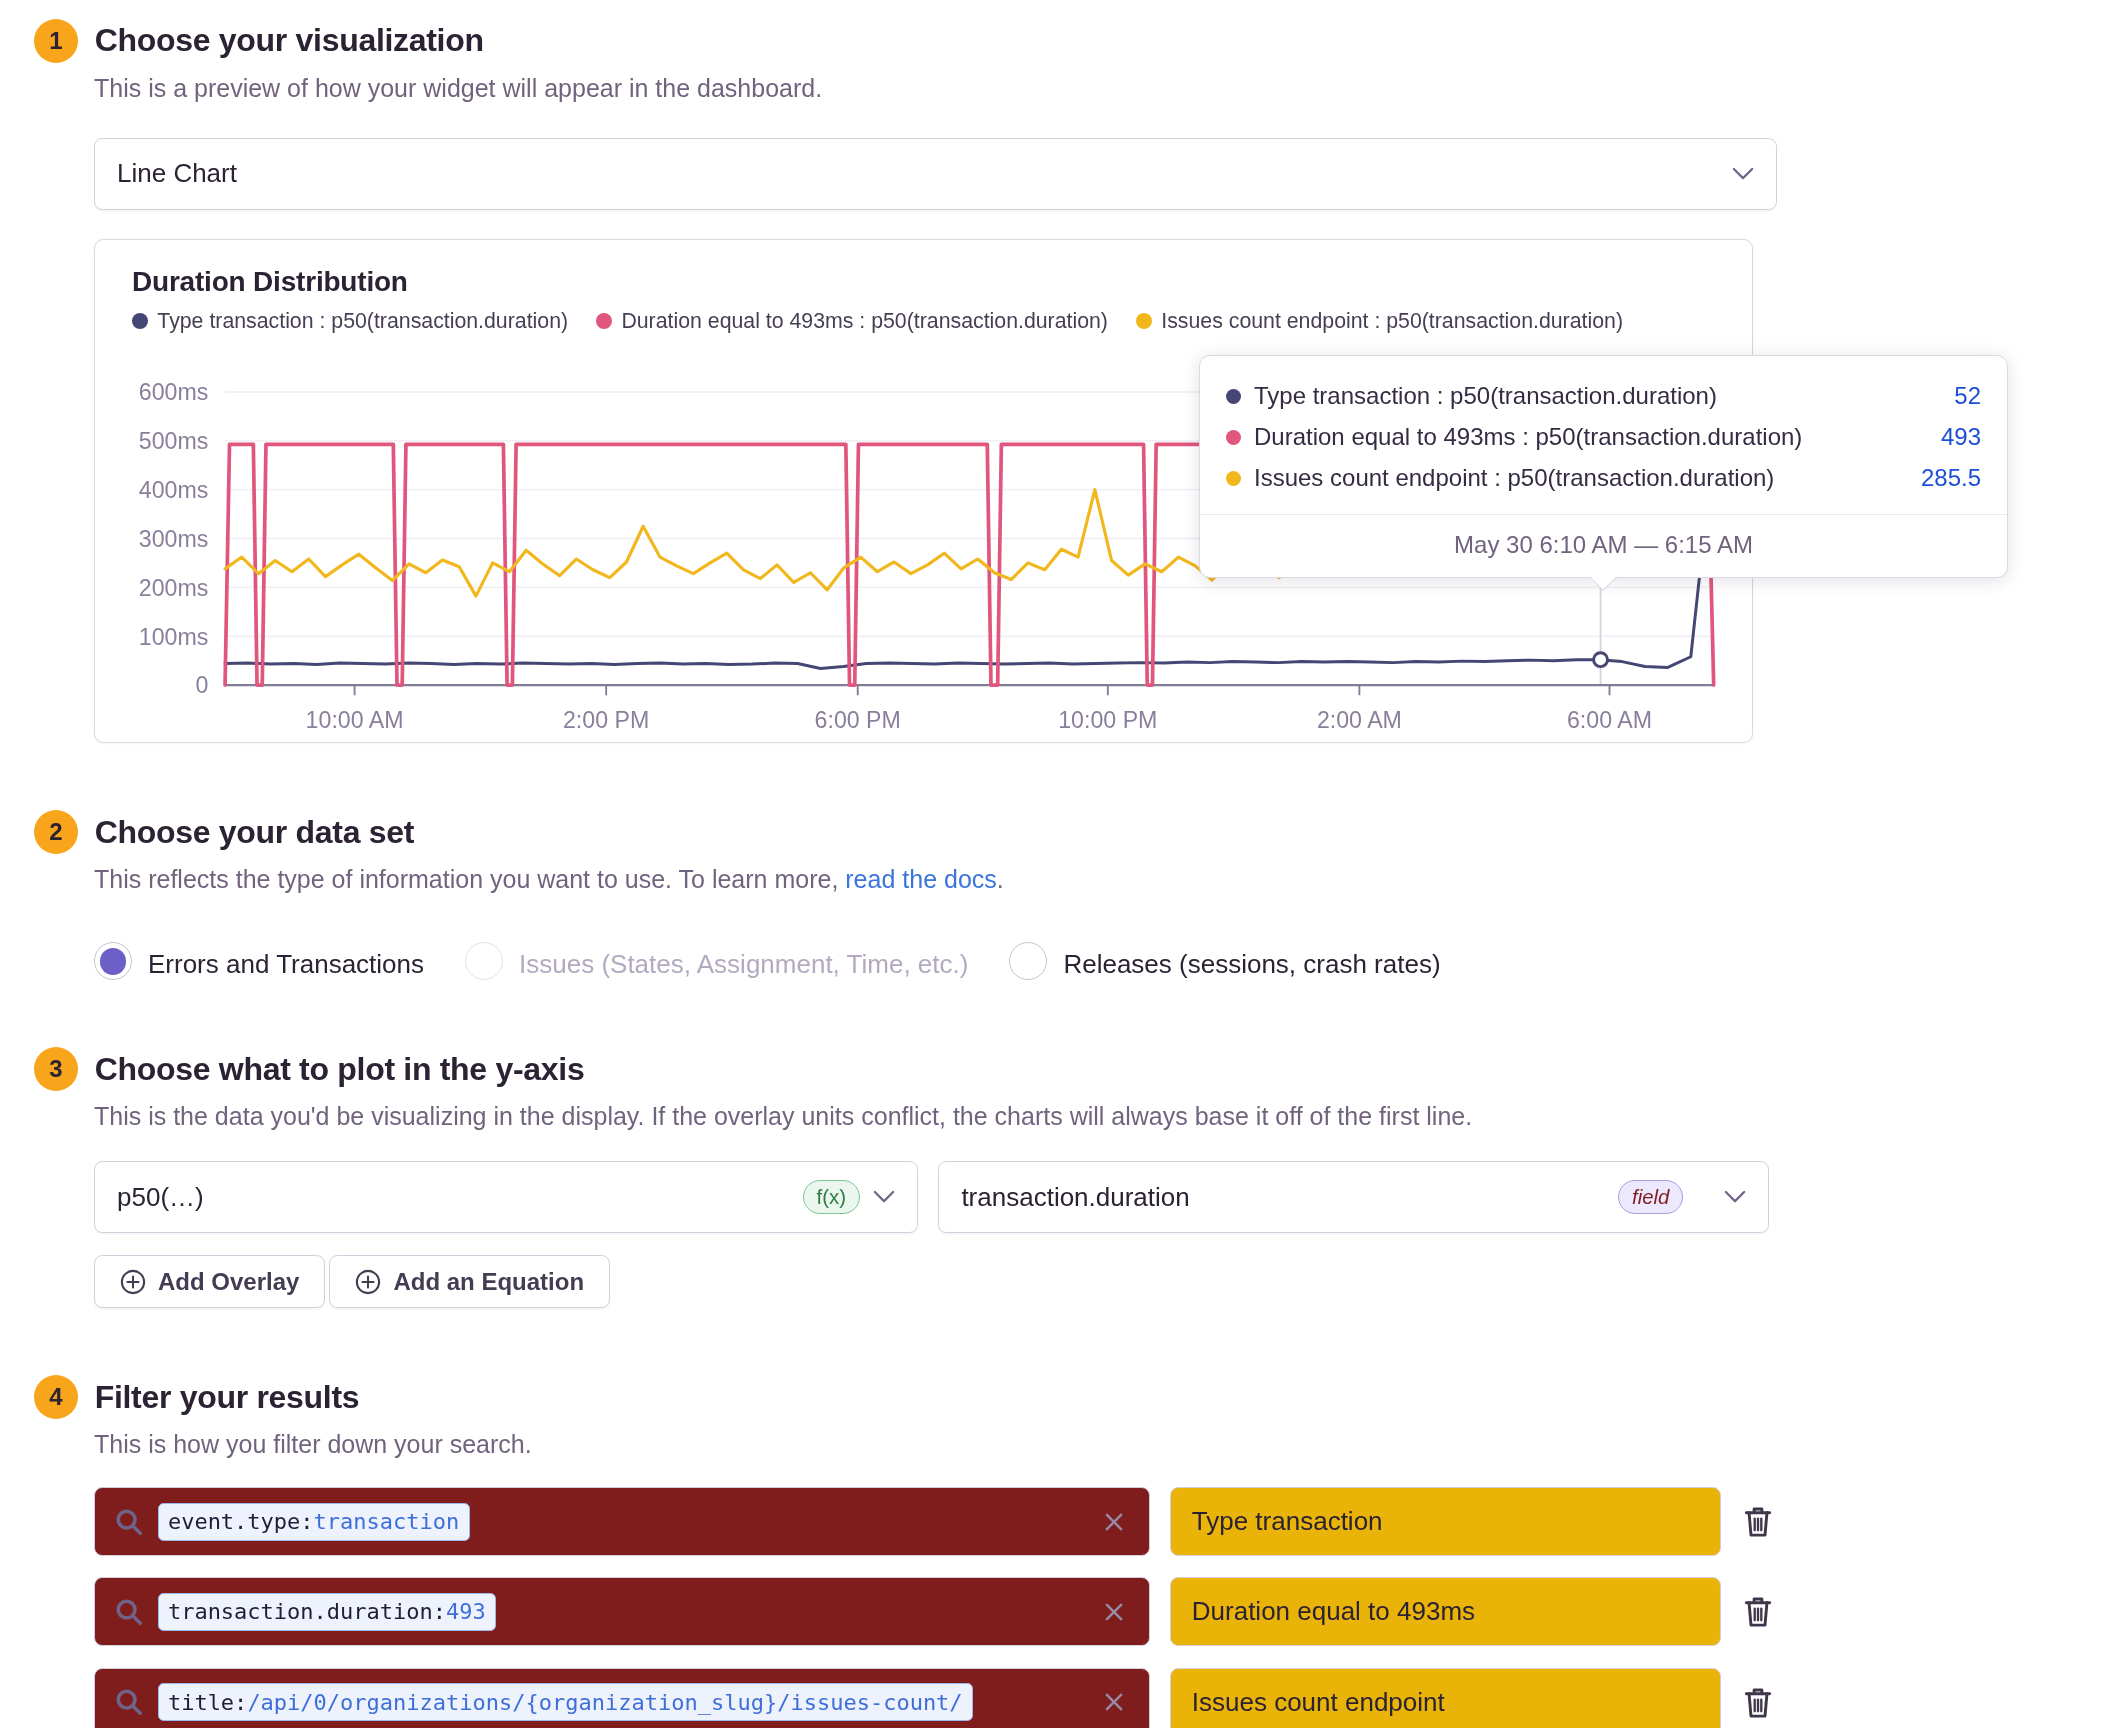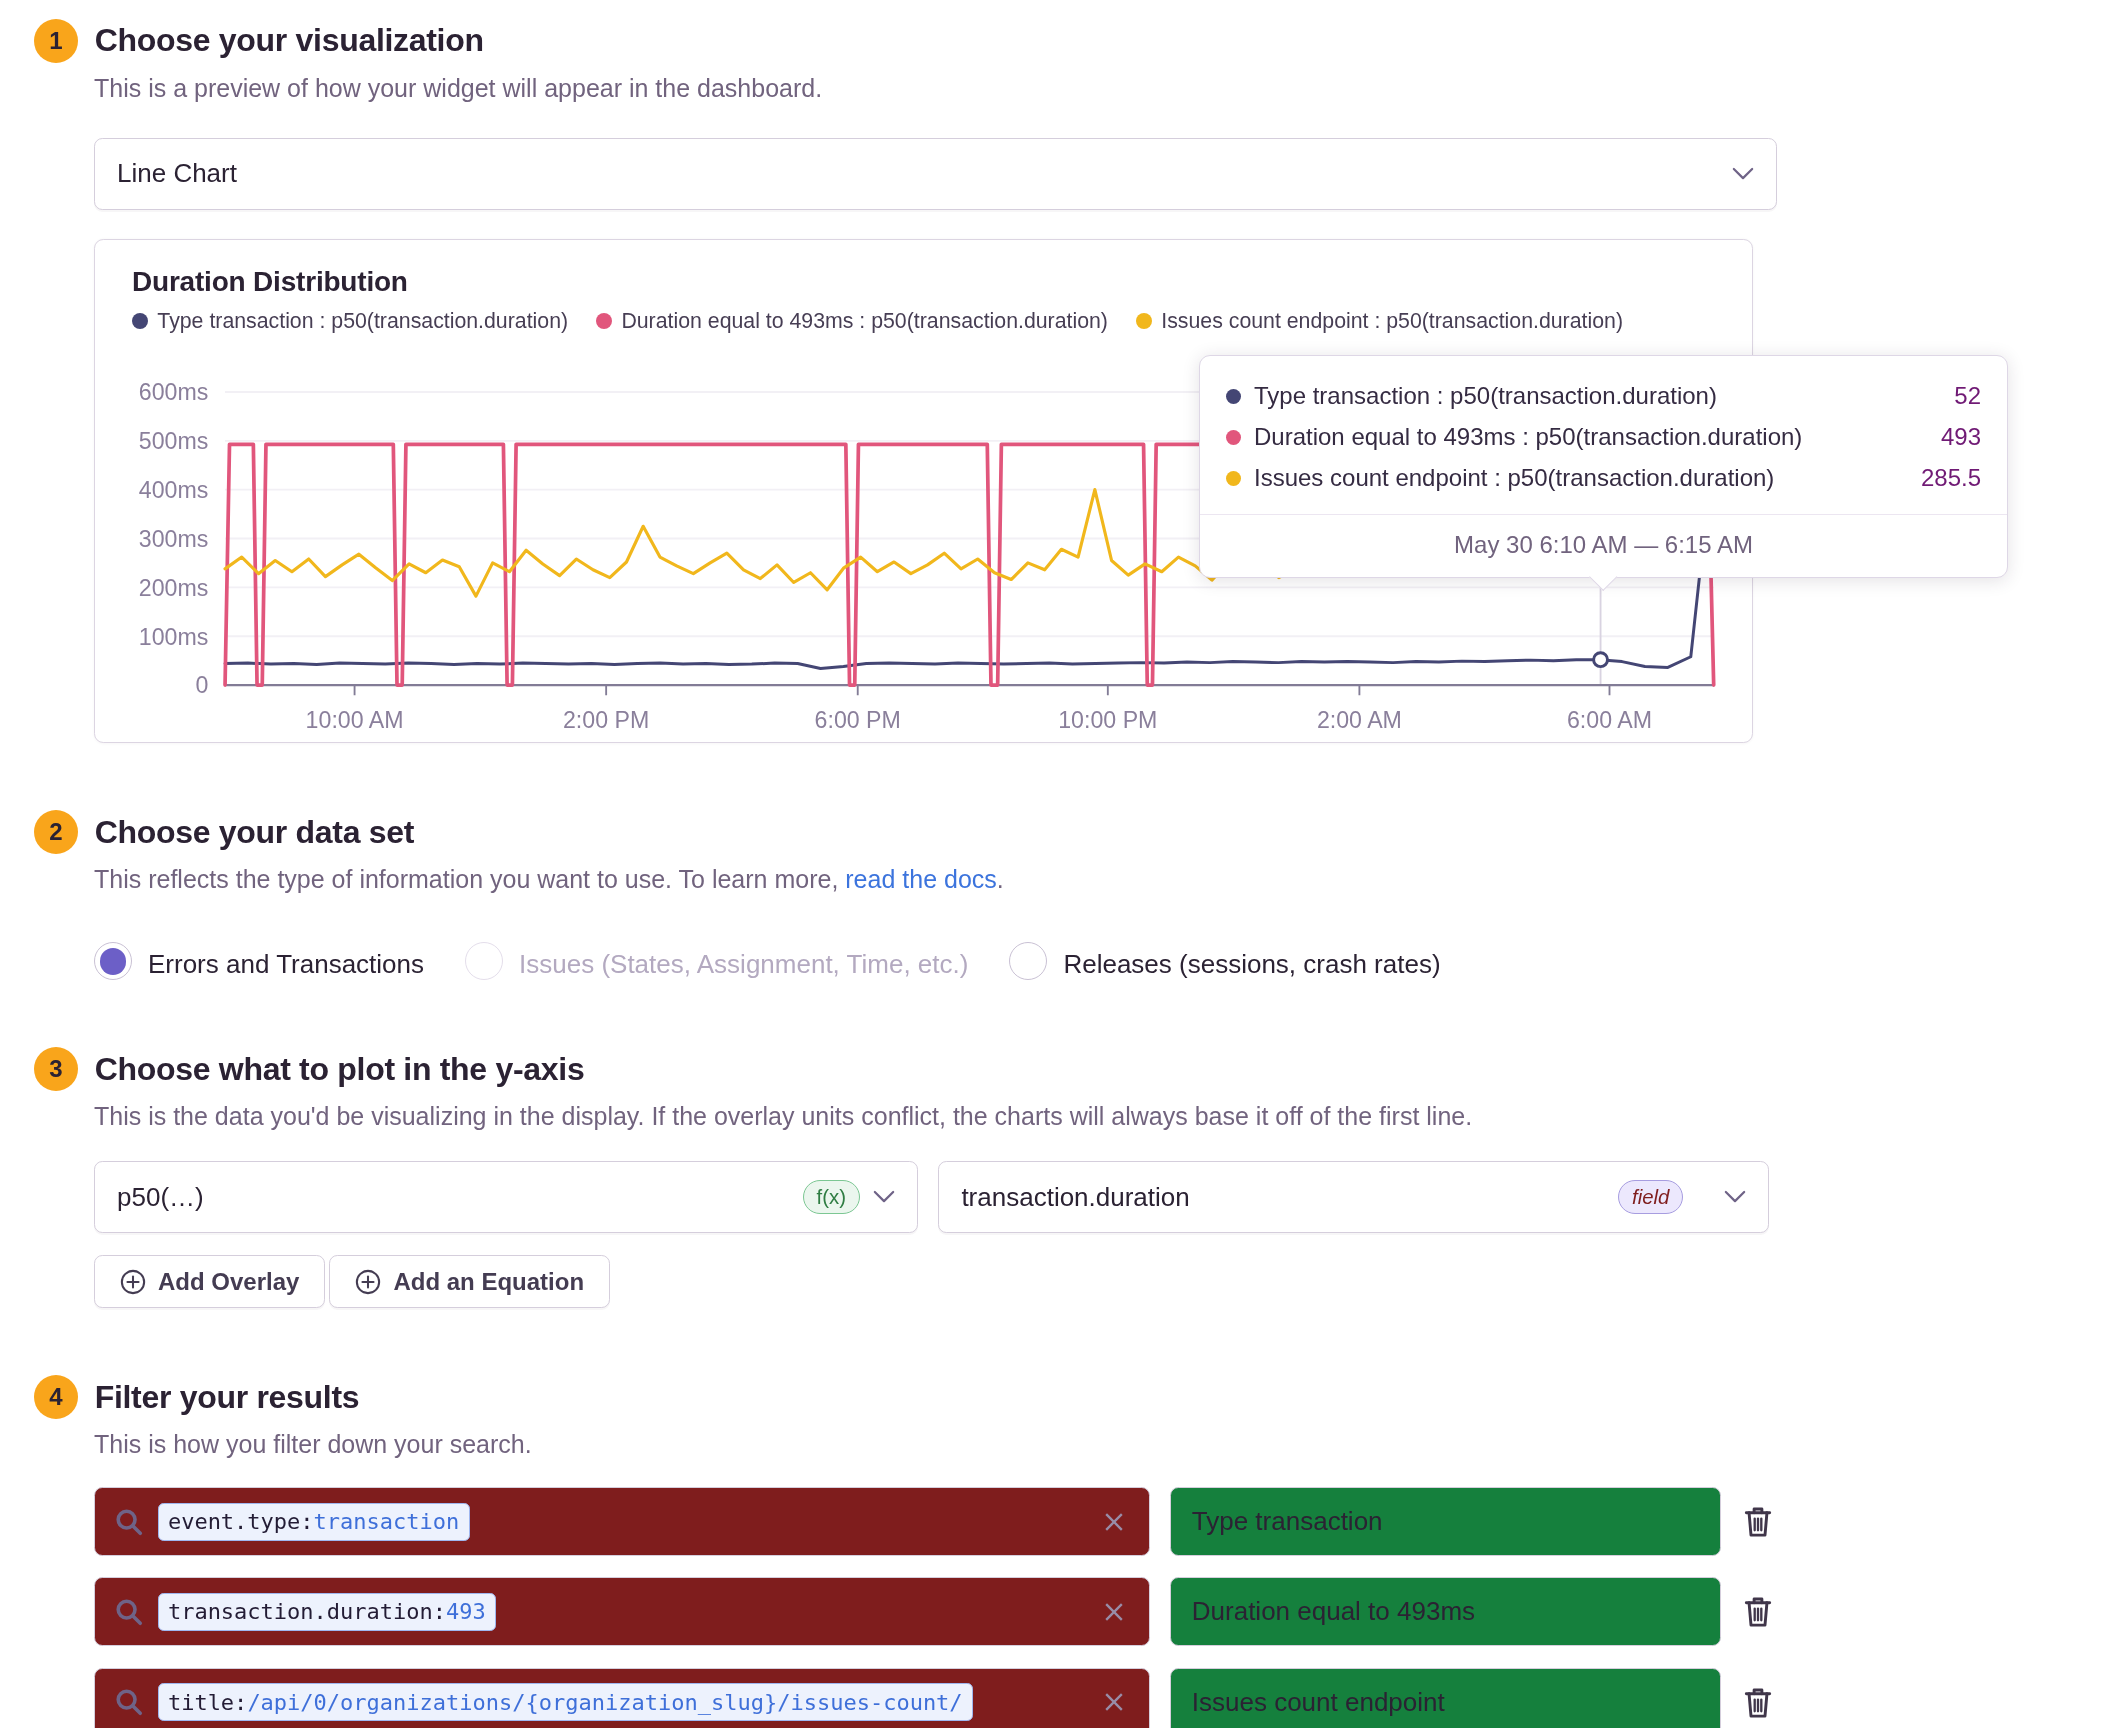--- a/index.html
+++ b/index.html
@@ -55,21 +55,21 @@
   
   .chart-tooltip {
     position:absolute; left:1104px; top:115px; width:809px; z-index:5;
     background:#fff; border:1.4px solid #DED7E6; border-radius:11px;
     box-shadow:0 2.8px 16.7px rgba(43,34,51,0.13);
   }
   .tooltip-rows { padding:20.4px 26px 15px 26px; }
   .tooltip-row { display:flex; align-items:center; gap:13px; padding:6.5px 0; font-size:24px; }
   .tooltip-dot { width:15px; height:15px; border-radius:50%; flex:0 0 auto; }
   .tooltip-label { color:#352B42; }
-  .tooltip-value { margin-left:auto; color:#701a75;text-align:right; }
+  .tooltip-value { margin-left:auto; color:#1d4ed8;text-align:right; }
   .tooltip-footer { border-top:1.4px solid #ECE6F1; text-align:center; padding:16px 0 17.6px 0; font-size:24px; color:#71637E; }
   .tooltip-arrow {
     position:absolute; bottom:-11px; left:393px; width:20.4px; height:20.4px;
     background:#fff; transform:rotate(45deg);
     border-right:1.4px solid #DED7E6; border-bottom:1.4px solid #DED7E6;
   }
 
   
   .radio-row { display:flex; align-items:center; gap:41px; margin-top:48px; }
   .radio { display:flex; align-items:flex-end; gap:16px; cursor:pointer; }
@@ -102,21 +102,21 @@
   .token {
     font-family:"DejaVu Sans Mono", monospace; font-size:22px;
     background:#EDF2FD; border:1.4px solid #9FB7F0; border-radius:5.6px;
     padding:5.6px 9.3px; white-space:nowrap;
   }
   .token .tkey { color:#231C35; }
   .token .tval { color:#3E6FD9; }
   .clear-btn { margin-left:auto; background:none; border:none; cursor:pointer; display:flex; align-items:center; }
   .alias-input {
     width:100%; height:69px; border:1.4px solid #D5CEDC; border-radius:8.3px;
-    font-family:"Liberation Sans",sans-serif; font-size:26px; color:#2B2233; padding:0 20.4px; outline:none; background:#15803d;
+    font-family:"Liberation Sans",sans-serif; font-size:26px; color:#2B2233; padding:0 20.4px; outline:none; background:#eab308;
   }
   .trash-btn { background:none; border:none; cursor:pointer; display:flex; align-items:center; justify-content:center; }
 
   .mt-sec { margin-top:67px; }
   .icon-stroke { stroke:#6F6387; stroke-width:2.4; fill:none; stroke-linecap:round; stroke-linejoin:round; }
 </style>
 </head>
 <body>
 
 <div class="section">

